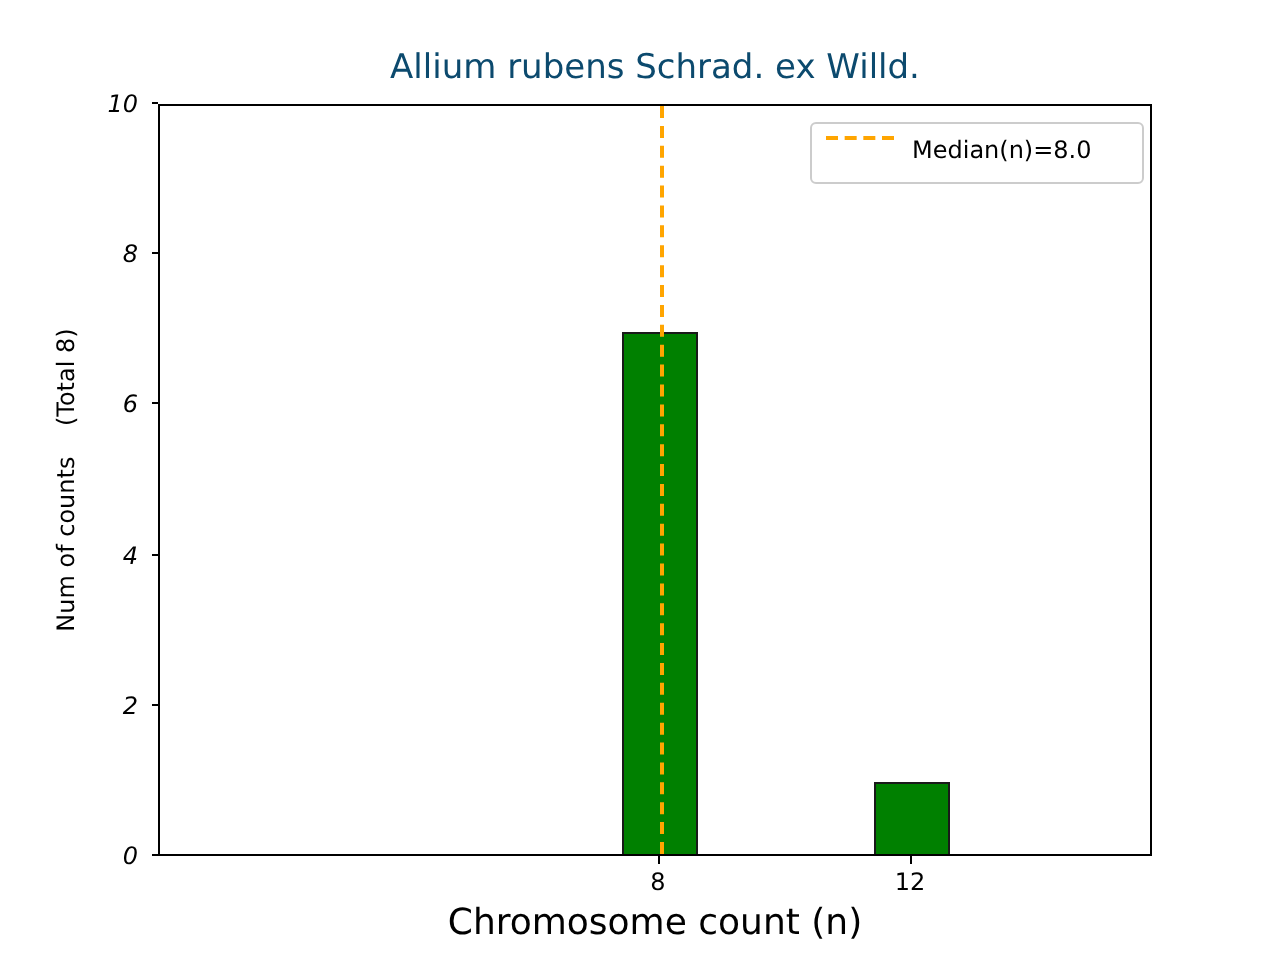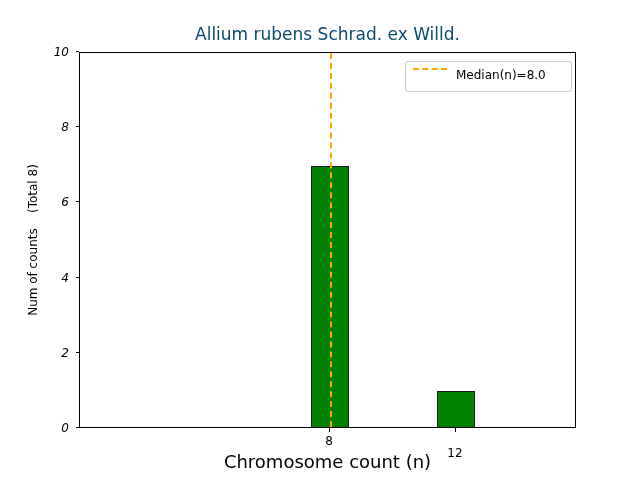--- a/index.html
+++ b/index.html
@@ -177,21 +177,21 @@
   <div class="ytick-label" style="top:346.8px;">2</div>
   <div class="ytick-label" style="top:271.6px;">4</div>
   <div class="ytick-label" style="top:196.4px;">6</div>
   <div class="ytick-label" style="top:121.2px;">8</div>
   <div class="ytick-label" style="top:46px;">10</div>
 
   <div class="xtick-mark" style="left:329px;"></div>
   <div class="xtick-mark" style="left:455px;"></div>
 
   <div class="xtick-label" style="left:329px;">8</div>
-  <div class="xtick-label" style="left:455px;margin-top:12px;">12</div>
+  <div class="xtick-label" style="left:455px;">12</div>
 
   <div id="xlabel">Chromosome count (n)</div>
 
   <div id="ylabel">Num of counts    (Total 8)</div>
 
   <div id="plot-area">
 
     <div class="bar" style="left:231px; width:38px; top:113px; height:264px;"></div>
 
     <div class="bar" style="left:357px; width:38px; top:338px; height:39px;"></div>

